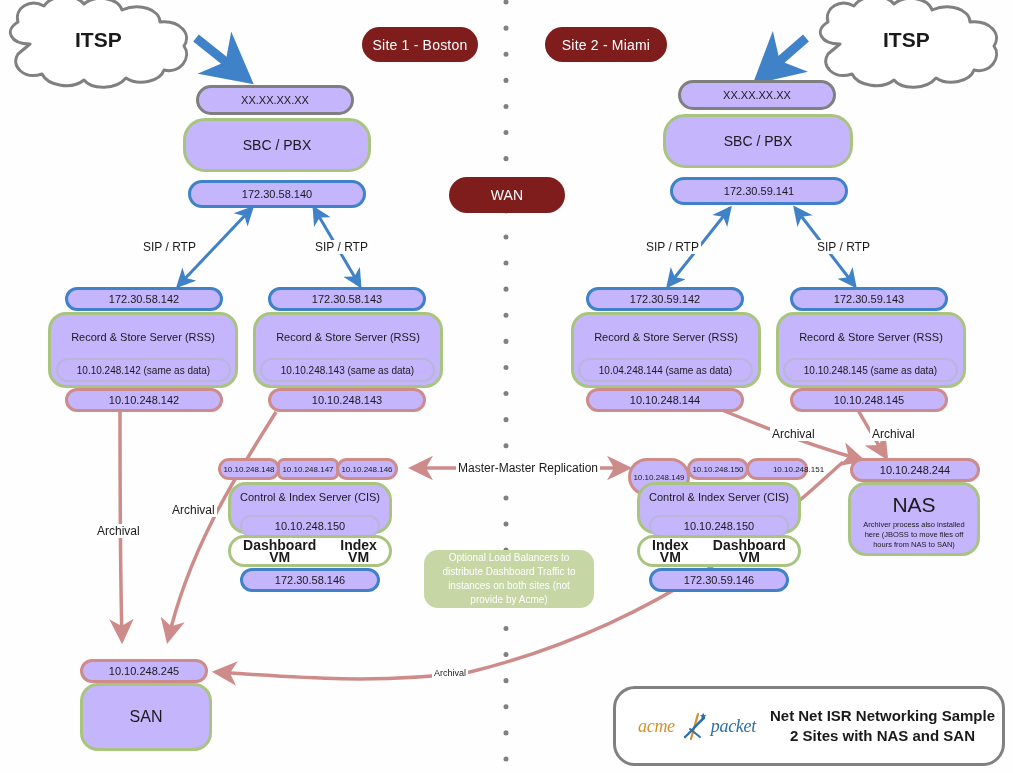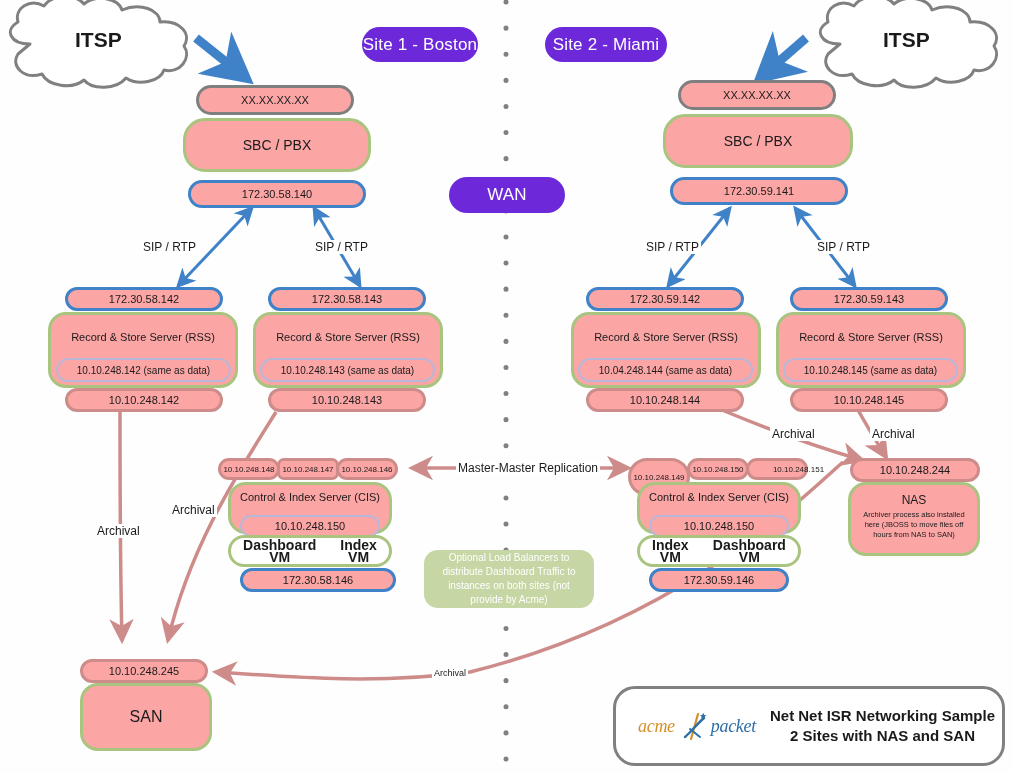--- a/index.html
+++ b/index.html
@@ -1,34 +1,34 @@
 <!DOCTYPE html>
 <html><head>
 <meta charset="utf-8">
 <title>Net Net ISR Networking Sample</title>
 <style>
   html,body{margin:0;padding:0;background:#ffffff;}
   body{font-family:"Liberation Sans", sans-serif; color:#1a1a1a;}
   #canvas{position:relative;width:1013px;height:773px;background:#fefefe;overflow:hidden;}
   svg.layer{position:absolute;left:0;top:0;width:1013px;height:773px;pointer-events:none;}
-  .node{position:absolute;box-sizing:border-box;display:flex;align-items:center;justify-content:center;text-align:center;background:#fca5a5;}
+  .node{position:absolute;box-sizing:border-box;display:flex;align-items:center;justify-content:center;text-align:center;background:#c4b5fd;}
   .pill{border-radius:22px;}
   
   .c-gray{border:3px solid #7f7f7f;}
   .c-green{border:3px solid #a9c47f;}
   .c-blue{border:3px solid #3f82c7;}
   .c-purple{border:2.5px solid #b9b6d8;}
   .c-red{border:3px solid #cd8c8a;}
   .t11{font-size:11px;}
   .t10{font-size:10px;}
   .t8{font-size:8px;}
   .t14{font-size:14px;}
   .t16{font-size:16px;}
-  .sitebadge{position:absolute;background:#6d28d9;border-radius:20px;color:#ffffff;
-    display:flex;align-items:center;justify-content:center;font-size:17px;letter-spacing:.2px;}
+  .sitebadge{position:absolute;background:#7f1d1d;border-radius:20px;color:#ffffff;
+    display:flex;align-items:center;justify-content:center;font-size:14px;letter-spacing:.2px;}
   .notebox{position:absolute;background:#c6d6a4;border-radius:14px;color:#ffffff;
     display:flex;align-items:center;justify-content:center;text-align:center;font-size:10px;line-height:14px;padding:6px 8px;box-sizing:border-box;}
   .cloudlbl{position:absolute;font-size:21px;font-weight:bold;color:#1a1a1a;}
   .edgelabel{position:absolute;font-size:12px;color:#1a1a1a;background:#ffffff;padding:0 2px;white-space:nowrap;}
   .vmrow{position:absolute;display:flex;align-items:center;justify-content:space-around;
     box-sizing:border-box;border-radius:16px;border:3px solid #a9c47f;background:#fff;}
   .vmcell{font-size:14px;font-weight:bold;line-height:12px;text-align:center;}
   .srvname{position:absolute;font-size:11px;text-align:center;width:100%;}
   .logobox{position:absolute;border:3px solid #808080;border-radius:22px;background:#fff;
     display:flex;align-items:center;justify-content:flex-start;padding-left:22px;box-sizing:border-box;}
@@ -144,21 +144,21 @@
     <div class="vmcell">
       <span>Dashboard</span><br>
       <span>VM</span>
     </div>
     <div class="vmcell">
       <span>Index</span><br>
       <span>VM</span>
     </div>
   </div>
 
-  <div class="node pill c-blue t11" style="left:240px;top:568px;width:156px;height:24px;">172.30.58.146</div>
+  <div class="node pill c-blue t11" style="left:240px;top:568px;width:140px;height:24px;">172.30.58.146</div>
 
   <div class="node pill c-red t11" style="left:80px;top:659px;width:128px;height:24px;">10.10.248.245</div>
   <div class="node c-green t16" style="left:80px;top:683px;width:132px;height:68px;border-radius:18px;">SAN</div>
 
   <div class="node pill c-gray t11" style="left:678px;top:80px;width:158px;height:30px;">XX.XX.XX.XX</div>
   <div class="node pill c-green t14" style="left:663px;top:114px;width:190px;height:54px;">SBC / PBX</div>
   <div class="node pill c-blue t11" style="left:670px;top:177px;width:178px;height:28px;">172.30.59.141</div>
 
   <div class="node pill c-blue t11" style="left:586px;top:287px;width:158px;height:24px;">172.30.59.142</div>
   <div class="node c-green" style="left:571px;top:312px;width:190px;height:76px;border-radius:18px;
@@ -195,21 +195,21 @@
       <span>Dashboard</span><br>
       <span>VM</span>
     </div>
   </div>
 
   <div class="node pill c-blue t11" style="left:649px;top:568px;width:140px;height:24px;">172.30.59.146</div>
 
   <div class="node pill c-red t11" style="left:850px;top:458px;width:130px;height:24px;">10.10.248.244</div>
   <div class="node c-green" style="left:848px;top:482px;width:132px;height:74px;border-radius:18px;
        display:block;padding-top:8px;box-sizing:border-box;">
-    <div style="font-size:12px;text-align:center;">NAS</div>
+    <div style="font-size:21px;text-align:center;">NAS</div>
     <div style="font-size:7.5px;line-height:10px;text-align:center;padding:3px 8px 0 8px;">Archiver process also installed here (JBOSS to move files off hours from NAS to SAN)</div>
   </div>
 
   <div class="edgelabel" style="left:141px;top:240px;">SIP / RTP</div>
   <div class="edgelabel" style="left:313px;top:240px;">SIP / RTP</div>
   <div class="edgelabel" style="left:644px;top:240px;">SIP / RTP</div>
   <div class="edgelabel" style="left:815px;top:240px;">SIP / RTP</div>
 
   <div class="edgelabel" style="left:95px;top:524px;">Archival</div>
   <div class="edgelabel" style="left:170px;top:503px;">Archival</div>

